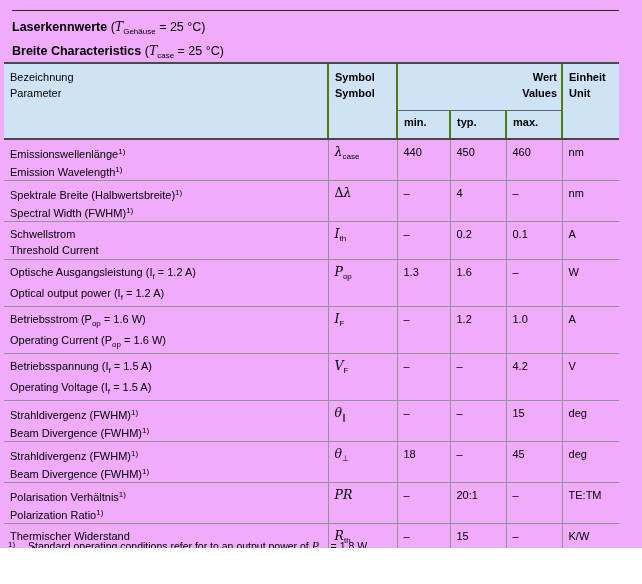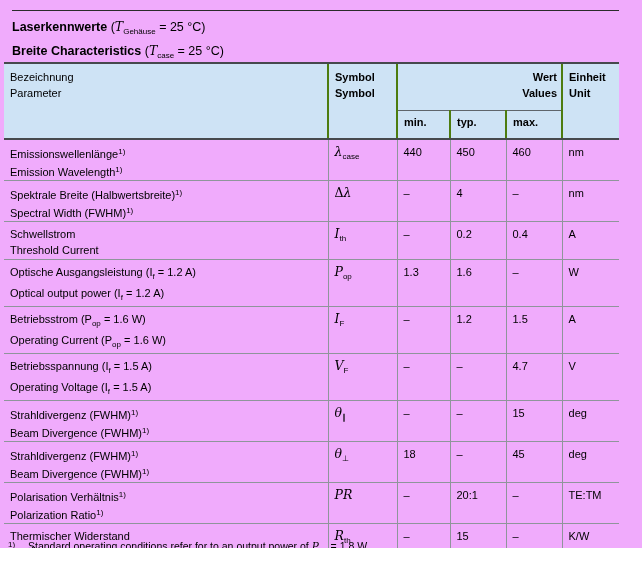--- a/index.html
+++ b/index.html
@@ -155,21 +155,21 @@
           <td class="c-unit bl">nm</td>
         </tr>
         <tr>
           <td class="c-param">
             <div><span>Schwellstrom</span></div>
             <div><span>Threshold Current</span></div>
           </td>
           <td class="c-symbol bl"><span class="sym">I</span><span class="sub">th</span></td>
           <td class="c-min bl">–</td>
           <td class="c-typ bl">0.2</td>
-          <td class="c-max bl">0.4</td>
+          <td class="c-max bl">0.1</td>
           <td class="c-unit bl">A</td>
         </tr>
         <tr>
           <td class="c-param">
             <div><span>Optische Ausgangsleistung (I</span><span class="sub">f</span><span> = 1.2 A)</span></div>
             <div><span>Optical output power (I</span><span class="sub">f</span><span> = 1.2 A)</span></div>
           </td>
           <td class="c-symbol bl"><span class="sym">P</span><span class="sub">op</span></td>
           <td class="c-min bl">1.3</td>
           <td class="c-typ bl">1.6</td>
@@ -177,32 +177,32 @@
           <td class="c-unit bl">W</td>
         </tr>
         <tr>
           <td class="c-param">
             <div><span>Betriebsstrom (P</span><span class="sub">op</span><span> = 1.6 W)</span></div>
             <div><span>Operating Current (P</span><span class="sub">op</span><span> = 1.6 W)</span></div>
           </td>
           <td class="c-symbol bl"><span class="sym">I</span><span class="sub">F</span></td>
           <td class="c-min bl">–</td>
           <td class="c-typ bl">1.2</td>
-          <td class="c-max bl">1.5</td>
+          <td class="c-max bl">1.0</td>
           <td class="c-unit bl">A</td>
         </tr>
         <tr>
           <td class="c-param">
             <div><span>Betriebsspannung (I</span><span class="sub">f</span><span> = 1.5 A)</span></div>
             <div><span>Operating Voltage (I</span><span class="sub">f</span><span> = 1.5 A)</span></div>
           </td>
           <td class="c-symbol bl"><span class="sym">V</span><span class="sub">F</span></td>
           <td class="c-min bl">–</td>
           <td class="c-typ bl">–</td>
-          <td class="c-max bl">4.7</td>
+          <td class="c-max bl">4.2</td>
           <td class="c-unit bl">V</td>
         </tr>
         <tr>
           <td class="c-param">
             <div><span>Strahldivergenz (FWHM)</span><span class="sup">1)</span></div>
             <div><span>Beam Divergence (FWHM)</span><span class="sup">1)</span></div>
           </td>
           <td class="c-symbol bl"><span class="sym">θ</span><span class="sub">∥</span></td>
           <td class="c-min bl">–</td>
           <td class="c-typ bl">–</td>

